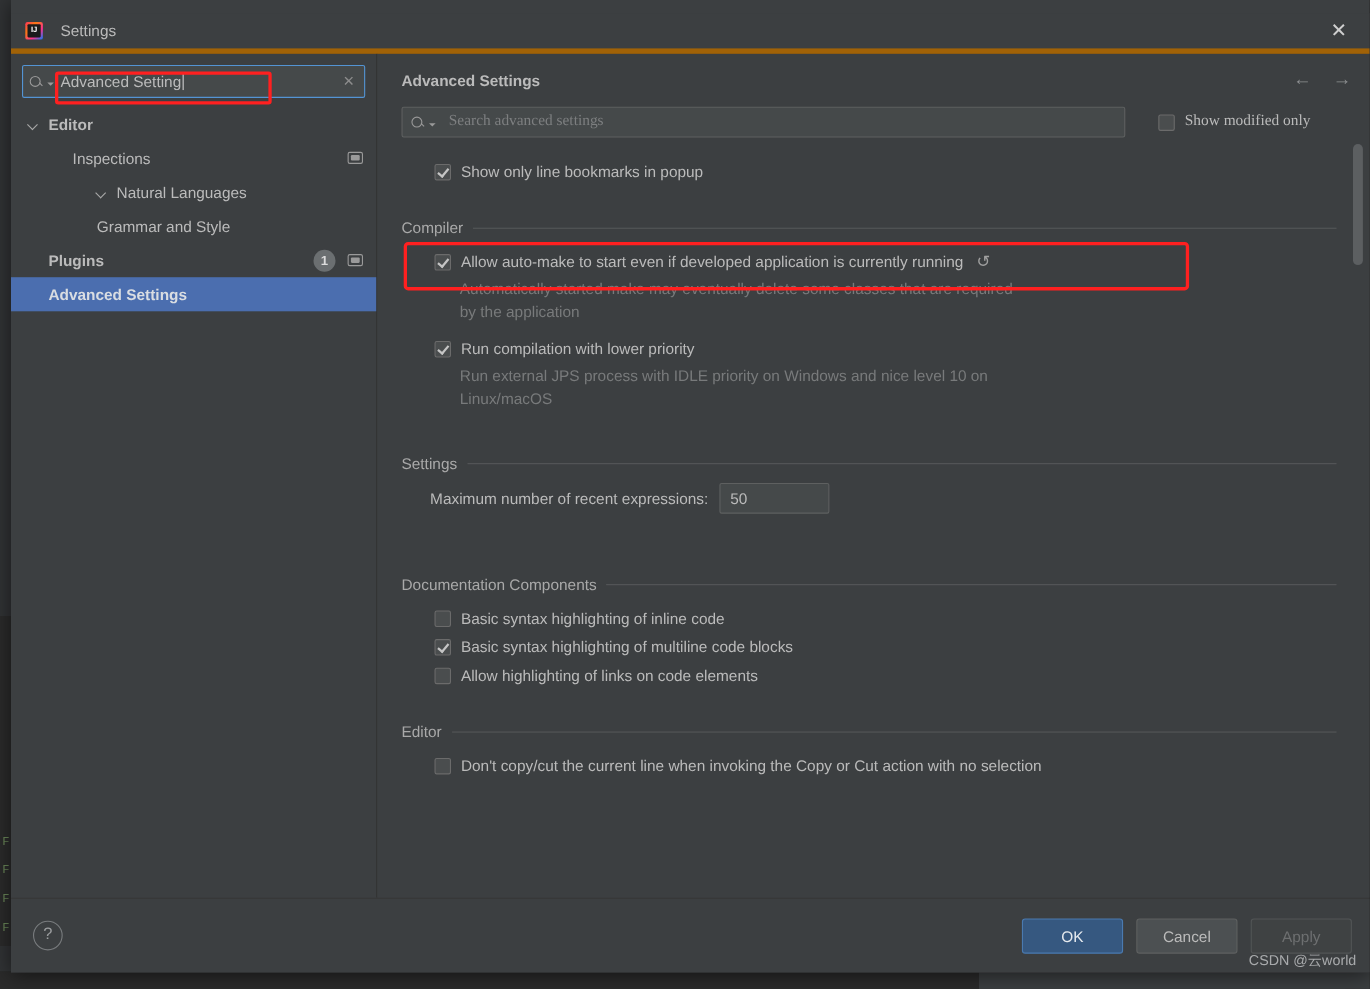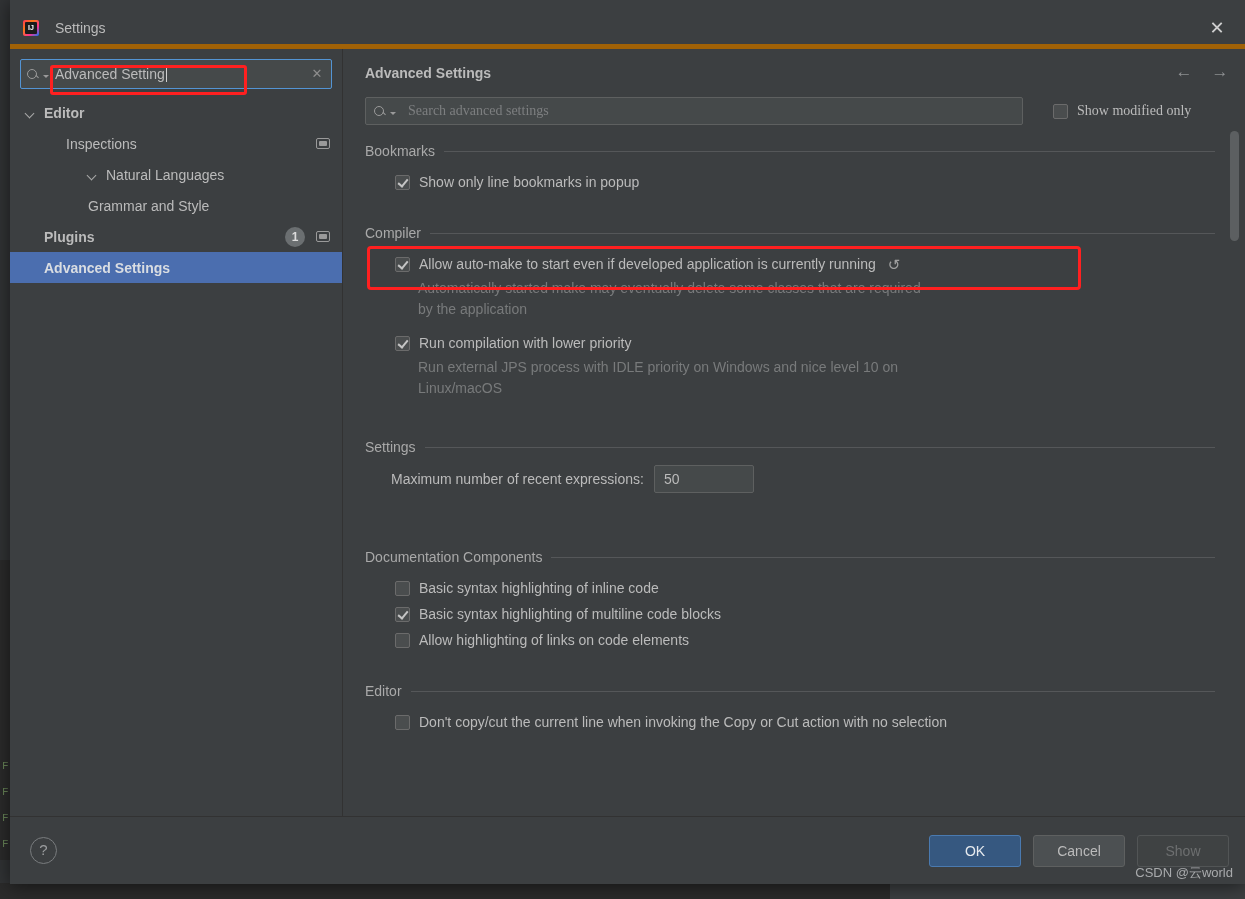--- a/index.html
+++ b/index.html
@@ -625,24 +625,20 @@
         </div>
         <div id="modified-only">
           <span class="cb"></span>
           <span class="cb-label">Show modified only</span>
         </div>
       </div>
 
       <div id="settings-scroll">
         <div id="settings-inner">
             <div class="group">
-              <div class="group-head">
-                <div class="group-title">Bookmarks</div>
-                <div class="group-rule"></div>
-              </div>
               <div class="setting-row">
                 <span class="cb checked"></span>
                 <span class="cb-label">Show only line bookmarks in popup</span>
               </div>
               <div class="group-gap"></div>
             </div>
             <div class="group">
               <div class="group-head">
                 <div class="group-title">Compiler</div>
                 <div class="group-rule"></div>
@@ -709,17 +705,17 @@
       </div>
 
     </div>
   </div>
 
   <div id="footer">
     <div id="help-btn">?</div>
     <div id="footer-spacer"></div>
     <div class="btn primary">OK</div>
     <div class="btn">Cancel</div>
-    <div class="btn disabled">Show</div>
+    <div class="btn disabled">Apply</div>
     <div id="watermark">CSDN @云world</div>
   </div>
 
 </div>
 
 </body></html>

